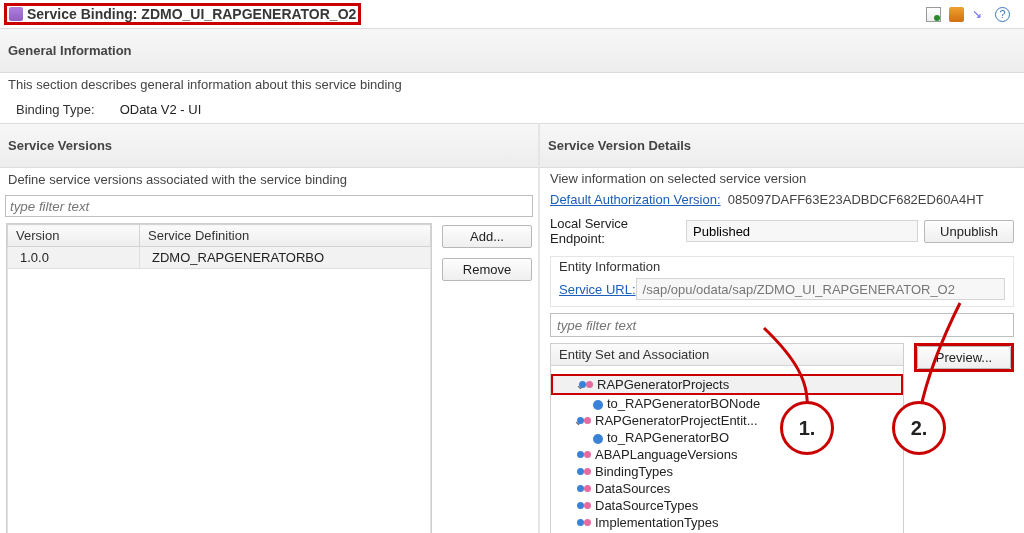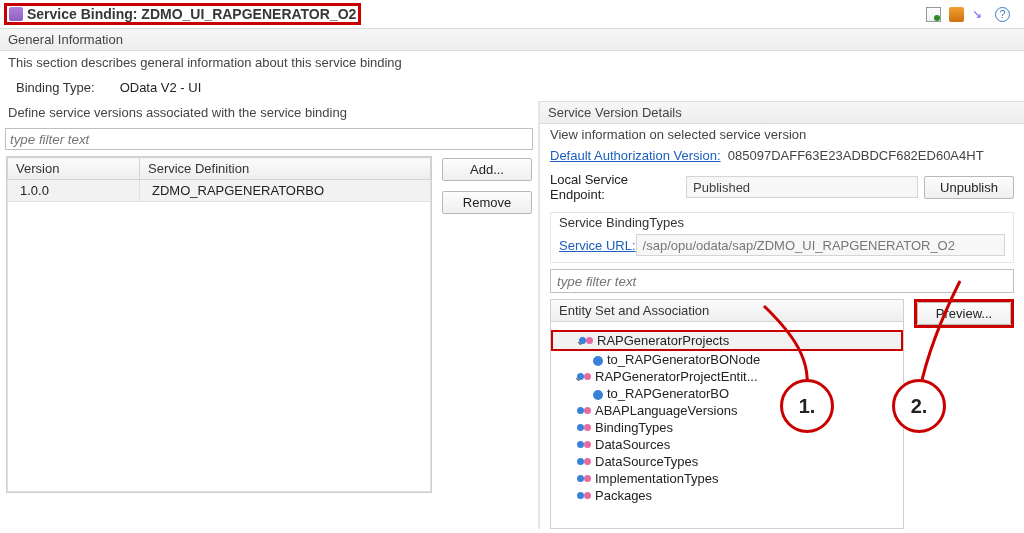--- a/index.html
+++ b/index.html
@@ -11,21 +11,21 @@
   .title-text { font-size: 14px; font-weight: 600; color: #373737; }
   .header-spacer { flex: 1; }
   .header-icons { display: flex; align-items: center; gap: 8px; padding-right: 6px; }
   .hicon { width: 15px; height: 15px; display:inline-block; }
   .hicon.sheet { background: linear-gradient(#fff,#eee); border:1px solid #999; position:relative; }
   .hicon.sheet::after{content:"";position:absolute;right:0;bottom:0;width:6px;height:6px;background:#2a8a2a;border-radius:50%;}
   .hicon.tool { background: linear-gradient(#f0a030,#d07010); border-radius:2px; }
   .hicon.link { color:#6a6aff; font-size:12px; }
   .hicon.help { border:1px solid #3a7ac0; border-radius:50%; color:#3a7ac0; font-size:11px; text-align:center; line-height:13px; }
 
-  .section-hdr { background: linear-gradient(#f7f7f7,#ededed); border-top:1px solid #dcdcdc; border-bottom:1px solid #dcdcdc; padding: 3px 8px; font-weight: 400; color:#444; }
+  .section-hdr { background: linear-gradient(#f7f7f7,#ededed); border-top:1px solid #dcdcdc; border-bottom:1px solid #dcdcdc; padding: 14px 8px; font-weight: 700; color:#444; }
   .section-sub { padding: 4px 8px; color:#444; }
   .kv { padding: 6px 16px; }
   .kv-label { display:inline-block; width: 100px; color:#333; }
 
   .split { display:flex; }
   .left-pane { width: 540px; border-right: 2px solid #e5e5e5; display:flex; flex-direction:column; }
   .right-pane { flex:1; display:flex; flex-direction:column; }
 
   .filter-input { width: calc(100% - 10px); margin: 4px 5px; padding: 2px 4px; border:1px solid #bfbfbf; color:#888; font-style: italic; height: 22px; }
 
@@ -36,21 +36,21 @@
   .ver-table td { border:1px solid #e0e0e0; padding: 3px 12px; background:#f2f2f2; }
   .ver-table .blankrow td { background:#fff; height: 290px; }
   .ver-btns { display:flex; flex-direction:column; gap: 10px; width: 90px; margin-top: 2px; }
   .btn { background: linear-gradient(#fdfdfd,#efefef); border:1px solid #b8b8b8; border-radius:2px; padding: 3px 8px; cursor:pointer; font-size:13px; text-align:center; }
 
   .r-line { padding: 3px 10px; color:#444; }
   .lnk { color:#1b5ebc; text-decoration: underline; cursor:pointer; }
 
   .lse-row { display:flex; align-items:center; gap: 6px; padding: 6px 10px; }
   .lse-row .lbl { width: 130px; }
-  .ro-field { flex:1; border:1px solid #d5d5d5; background:#f7f7f7; color:#404040; padding:3px 6px; height:22px; display:flex; align-items:center; }
+  .ro-field { flex:1; border:1px solid #d5d5d5; background:#f7f7f7; color:#000000; padding:3px 6px; height:22px; display:flex; align-items:center; }
   .btn.wide { width: 90px; }
 
   .svc-info { margin: 4px 10px 0 10px; border:1px solid #e5e5e5; padding-bottom:4px; }
   .svc-info-title { padding: 2px 8px; color:#333; }
   .svc-url-row { display:flex; align-items:center; padding: 2px 8px; }
   .svc-url-val { flex:1; border:1px solid #d5d5d5; background:#f7f7f7; color:#777; padding:3px 6px; height:22px; display:flex; align-items:center; }
 
   .entity-area { margin: 6px 10px 0 10px; }
   .entity-filter { width:100%; border:1px solid #bfbfbf; padding:3px 6px; color:#888; font-style:italic; height:24px; }
   .entity-row { display:flex; gap: 10px; margin-top:6px; }
@@ -94,20 +94,21 @@
 <div class="section-hdr">General Information</div>
 <div class="section-sub">This section describes general information about this service binding</div>
 <div class="kv">
   <span class="kv-label">Binding Type:</span>
   <span>OData V2 - UI</span>
 </div>
 
 <div class="split">
 
   <div class="left-pane">
+    <div class="section-hdr">Service Versions</div>
     <div class="section-sub">Define service versions associated with the service binding</div>
     <input class="filter-input" placeholder="type filter text" style="">
     <div class="ver-body">
       <div class="ver-table">
         <table>
           <thead>
             <tr>
               <th style="width:132px">Version</th>
               <th>Service Definition</th>
             </tr>
@@ -138,21 +139,21 @@
       &nbsp;<span>085097DAFF63E23ADBDCF682ED60A4HT</span>
     </div>
 
     <div class="lse-row">
       <span class="lbl">Local Service Endpoint:</span>
       <div class="ro-field">Published</div>
       <div class="btn wide">Unpublish</div>
     </div>
 
     <div class="svc-info">
-      <div class="svc-info-title">Service BindingTypes</div>
+      <div class="svc-info-title">Entity Information</div>
       <div class="svc-url-row">
         <span class="lnk">Service URL:</span>
         <div class="svc-url-val">/sap/opu/odata/sap/ZDMO_UI_RAPGENERATOR_O2</div>
       </div>
     </div>
 
     <div class="entity-area">
       <input class="entity-filter" placeholder="type filter text" style="">
       <div class="entity-row">
         <div class="entity-table">

